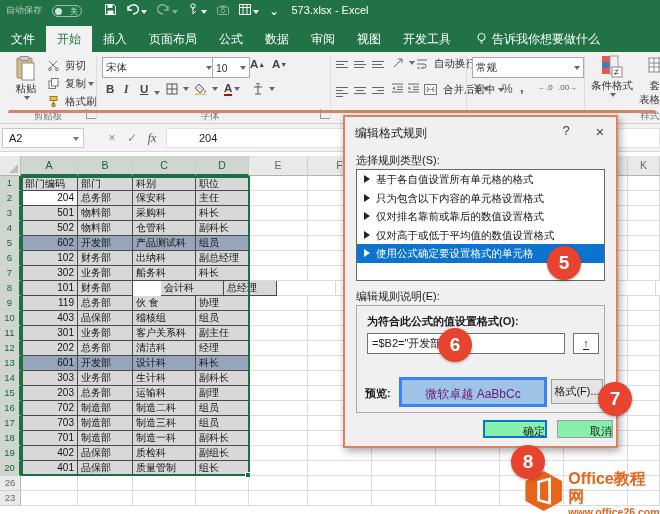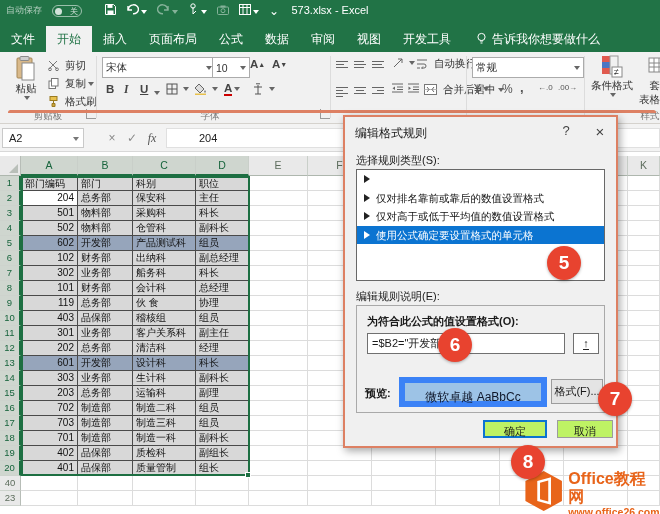--- a/index.html
+++ b/index.html
@@ -78,24 +78,24 @@
   .ritem .arr{width:0;height:0;border-top:4px solid transparent;border-bottom:4px solid transparent;border-left:6px solid #222;margin-right:6px;flex:none;}
   .ritem.sel{background:var(--selblue);color:#fff;}
   .ritem.sel .arr{border-left-color:#fff;}
   #edlabel{left:11px;top:172px;}
   #groupbox{left:11px;top:188px;width:249px;height:108px;border:1px solid #a9a9a9;}
   #fmlabel{left:10px;top:8px;font-weight:bold;}
   #fminput{left:10px;top:27px;width:198px;height:21px;background:#fff;border:1px solid #707070;line-height:19px;padding-left:4px;}
   #collapse{left:216px;top:27px;width:26px;height:21px;background:#fff;border:1px solid #707070;text-align:center;line-height:19px;font-size:11px;color:#222;}
   #collapse b{border-bottom:1.5px solid #222;font-weight:normal;}
   #pvlabel{left:8px;top:80px;font-weight:bold;}
-  #preview{left:42px;top:71px;width:148px;height:30px;background:var(--pvblue);border:6px solid #3b82f6;
-           text-align:center;line-height:28px;font-size:12px;color:#0f172a;}
+  #preview{left:42px;top:71px;width:148px;height:30px;background:var(--pvblue);border:3px solid #3b82f6;
+           text-align:center;line-height:28px;font-size:12px;color:#701a75;}
   #fmtbtn{left:194px;top:73px;width:52px;height:25px;background:#e4e4e4;border:1px solid #9c9c9c;text-align:center;line-height:23px;}
-  .dbtn{top:303px;height:18px;background:#bef264;border:1px solid #9c9c9c;text-align:center;line-height:21px;}
+  .dbtn{top:303px;height:18px;background:#86efac;border:1px solid #9c9c9c;text-align:right;line-height:21px;}
   #okbtn{left:138px;width:64px;border:2px solid var(--selblue);line-height:19px;}
   #cancelbtn{left:212px;width:56px;}
   
   .circle{width:34px;height:34px;border-radius:50%;background:var(--annred);color:#fff;font-size:19px;font-weight:bold;
           display:flex;align-items:center;justify-content:center;z-index:20;box-shadow:0 1px 3px rgba(0,0,0,.3);}
   
   #wm{left:523px;top:470px;z-index:15;display:flex;align-items:flex-start;}
   #wmtext{margin-left:4px;color:var(--wmorange);}
   #wmname{font-size:16px;font-weight:bold;line-height:18px;}
   #wmurl{font-size:10.5px;font-weight:bold;line-height:12px;}
@@ -481,21 +481,21 @@
           <div class="cell" style="width: 64px;"></div>
           <div class="cell" style="width: 64px;"></div>
           <div class="cell" style="width: 64px;"></div>
           <div class="cell" style="width: 64px;"></div>
           <div class="cell" style="width: 32px;"></div>
         </div>
         <div class="srow">
           <div class="rowh sel">8</div>
           <div class="cell tbl left num" style="width: 57px;">101</div>
           <div class="cell tbl" style="width: 55px;">财务部</div>
-          <div class="cell tbl" style="width: 63px;">会计科</div>
+          <div class="cell tbl" style="width: 63px; margin-left: 28px;">会计科</div>
           <div class="cell tbl" style="width: 53px;">总经理</div>
           <div class="cell" style="width: 59px;"></div>
           <div class="cell" style="width: 64px;"></div>
           <div class="cell" style="width: 64px;"></div>
           <div class="cell" style="width: 64px;"></div>
           <div class="cell" style="width: 64px;"></div>
           <div class="cell" style="width: 64px;"></div>
           <div class="cell" style="width: 32px;"></div>
         </div>
         <div class="srow">
@@ -660,21 +660,21 @@
           <div class="cell tbl" style="width: 53px;">组长</div>
           <div class="cell" style="width: 59px;"></div>
           <div class="cell" style="width: 64px;"></div>
           <div class="cell" style="width: 64px;"></div>
           <div class="cell" style="width: 64px;"></div>
           <div class="cell" style="width: 64px;"></div>
           <div class="cell" style="width: 64px;"></div>
           <div class="cell" style="width: 32px;"></div>
         </div>
         <div class="srow">
-          <div class="rowh">40</div>
+          <div class="rowh">26</div>
           <div class="cell" style="width: 57px;"></div>
           <div class="cell" style="width: 55px;"></div>
           <div class="cell" style="width: 63px;"></div>
           <div class="cell" style="width: 53px;"></div>
           <div class="cell" style="width: 59px;"></div>
           <div class="cell" style="width: 64px;"></div>
           <div class="cell" style="width: 64px;"></div>
           <div class="cell" style="width: 64px;"></div>
           <div class="cell" style="width: 64px;"></div>
           <div class="cell" style="width: 64px;"></div>
@@ -702,20 +702,25 @@
   <div id="annline" class="abs"></div>
 
   <div id="dialog" class="abs">
     <div id="dlgtitle" class="abs">编辑格式规则</div>
     <div class="dlgsys abs" style="left:213px;">?</div>
     <div class="dlgsys abs" style="left:247px;font-size:15px;">×</div>
     <div id="rtlabel" class="abs">选择规则类型(S):</div>
     <div id="rulelist" class="abs">
         <div class="ritem">
           <span class="arr"></span>
+          <span>基于各自值设置所有单元格的格式</span>
+        </div>
+        <div class="ritem">
+          <span class="arr"></span>
+          <span>只为包含以下内容的单元格设置格式</span>
         </div>
         <div class="ritem">
           <span class="arr"></span>
           <span>仅对排名靠前或靠后的数值设置格式</span>
         </div>
         <div class="ritem">
           <span class="arr"></span>
           <span>仅对高于或低于平均值的数值设置格式</span>
         </div>
         <div class="ritem sel">

